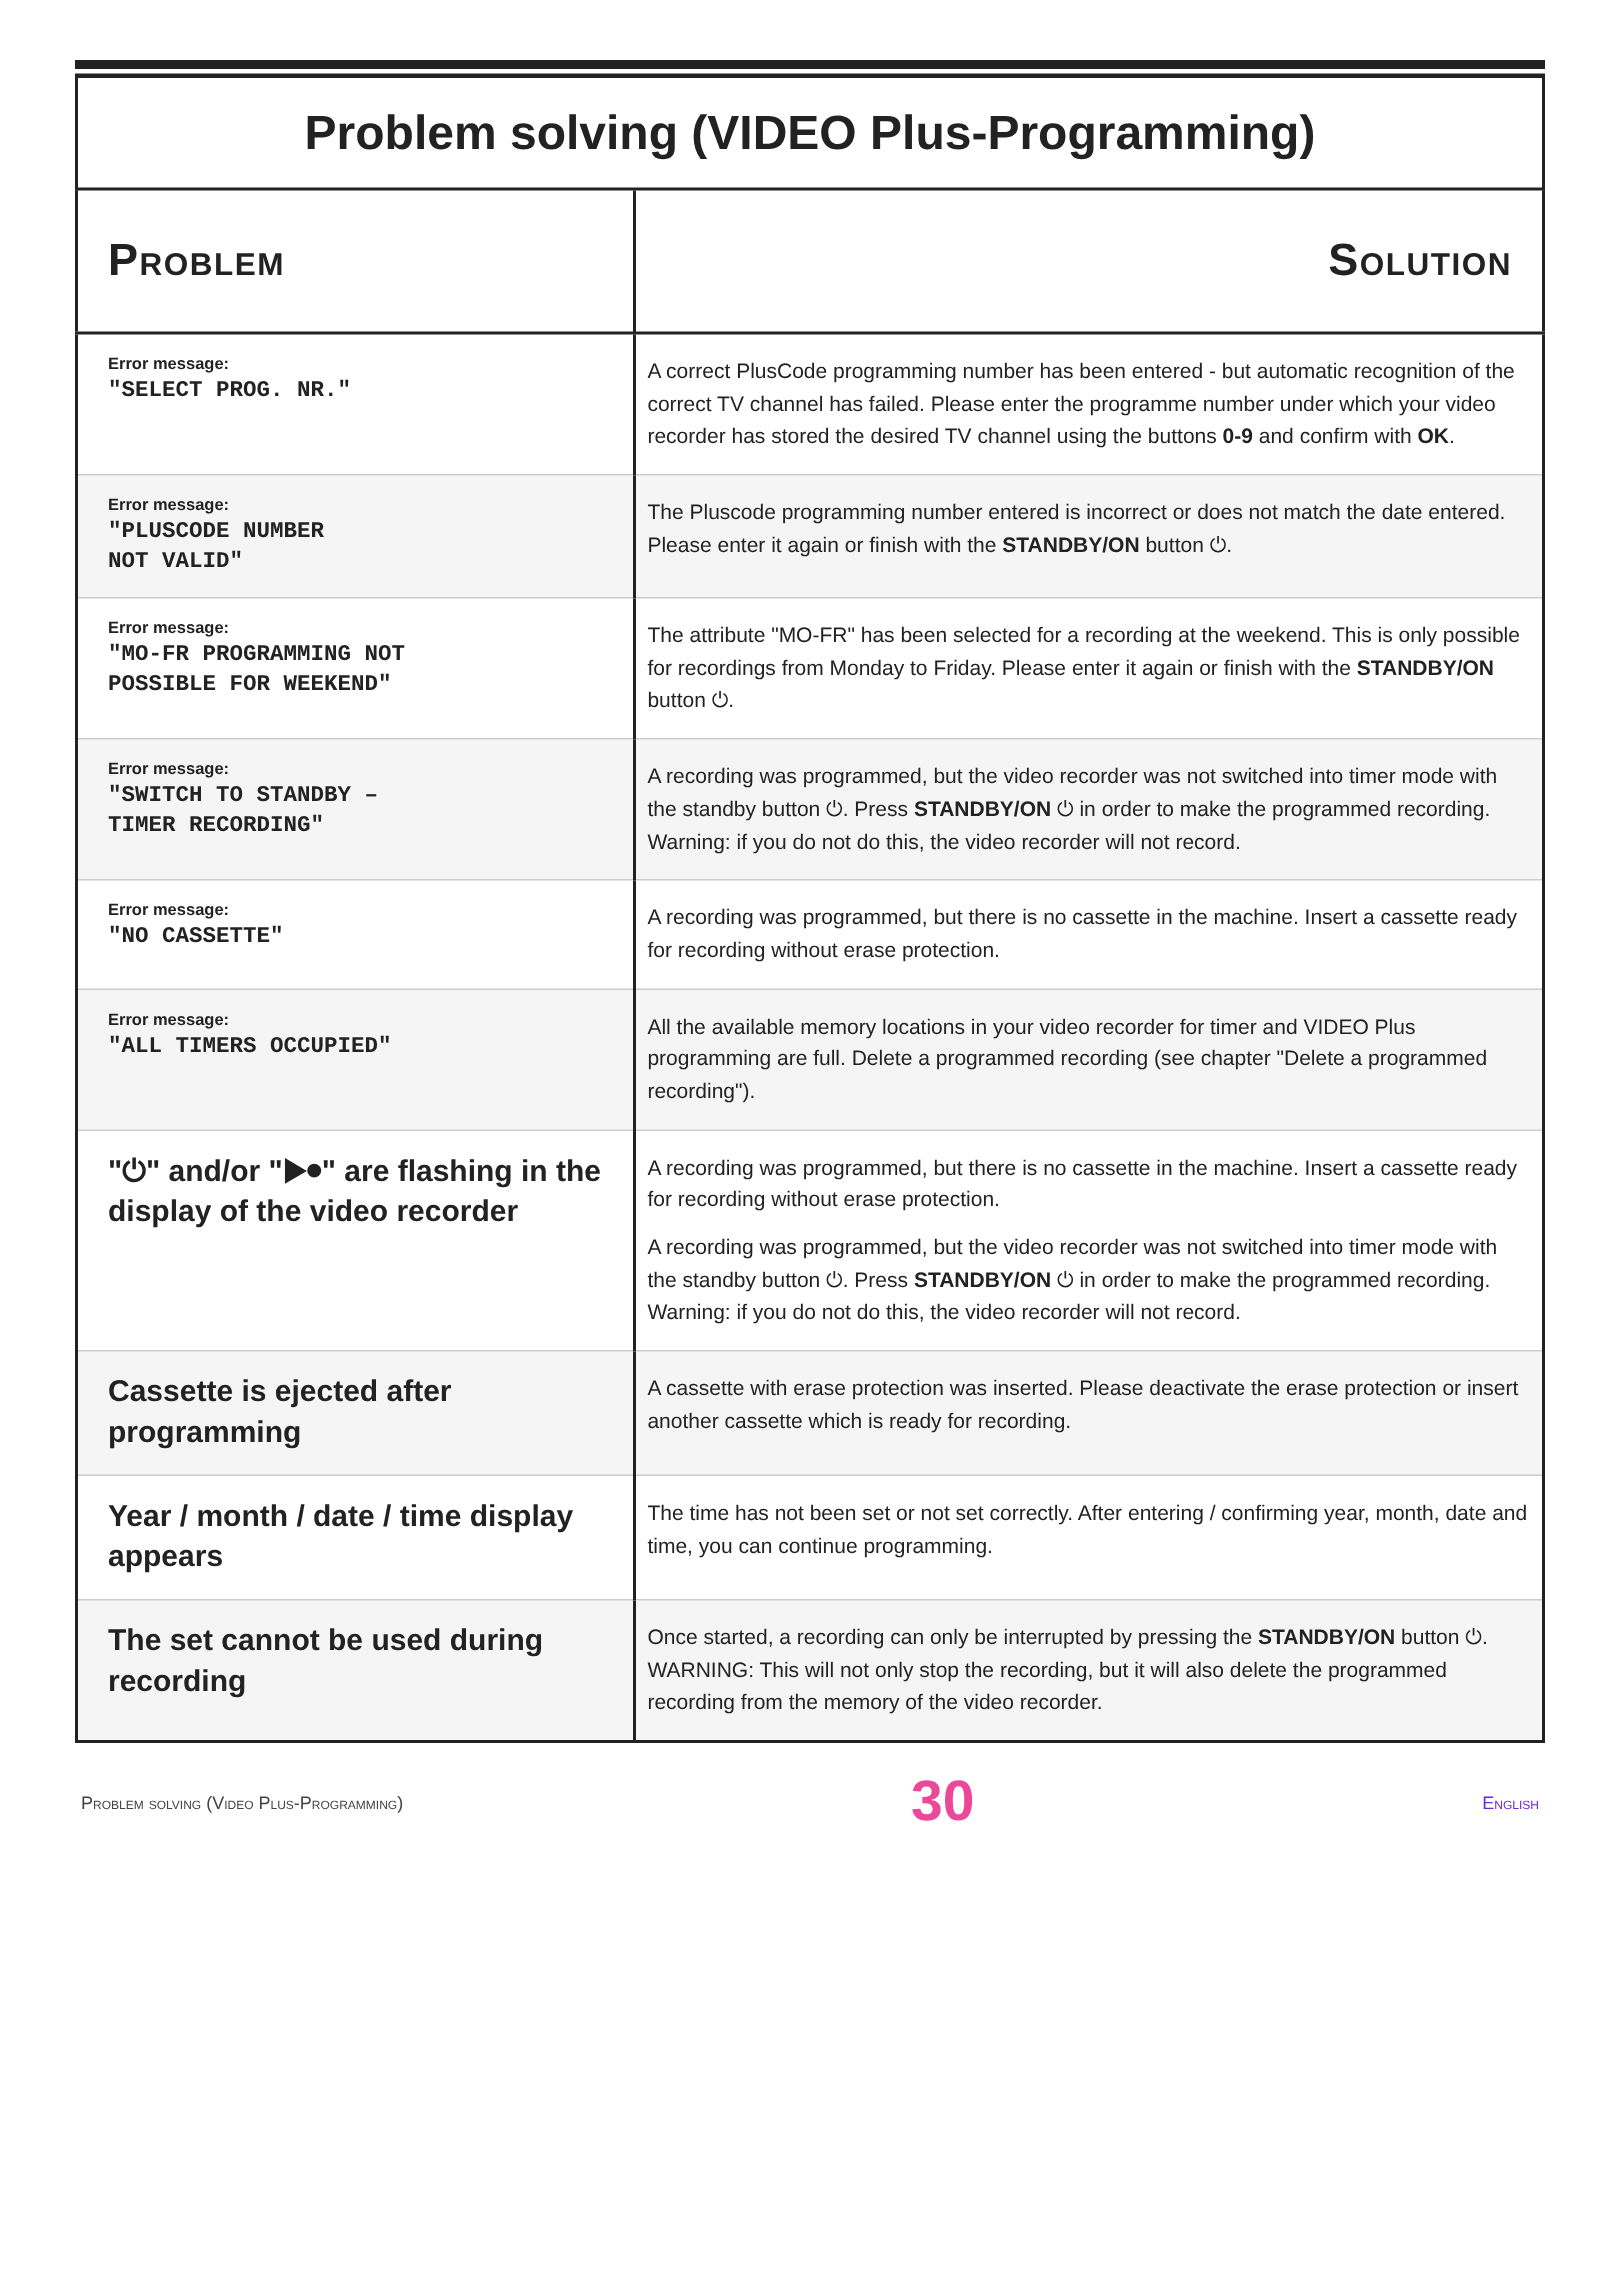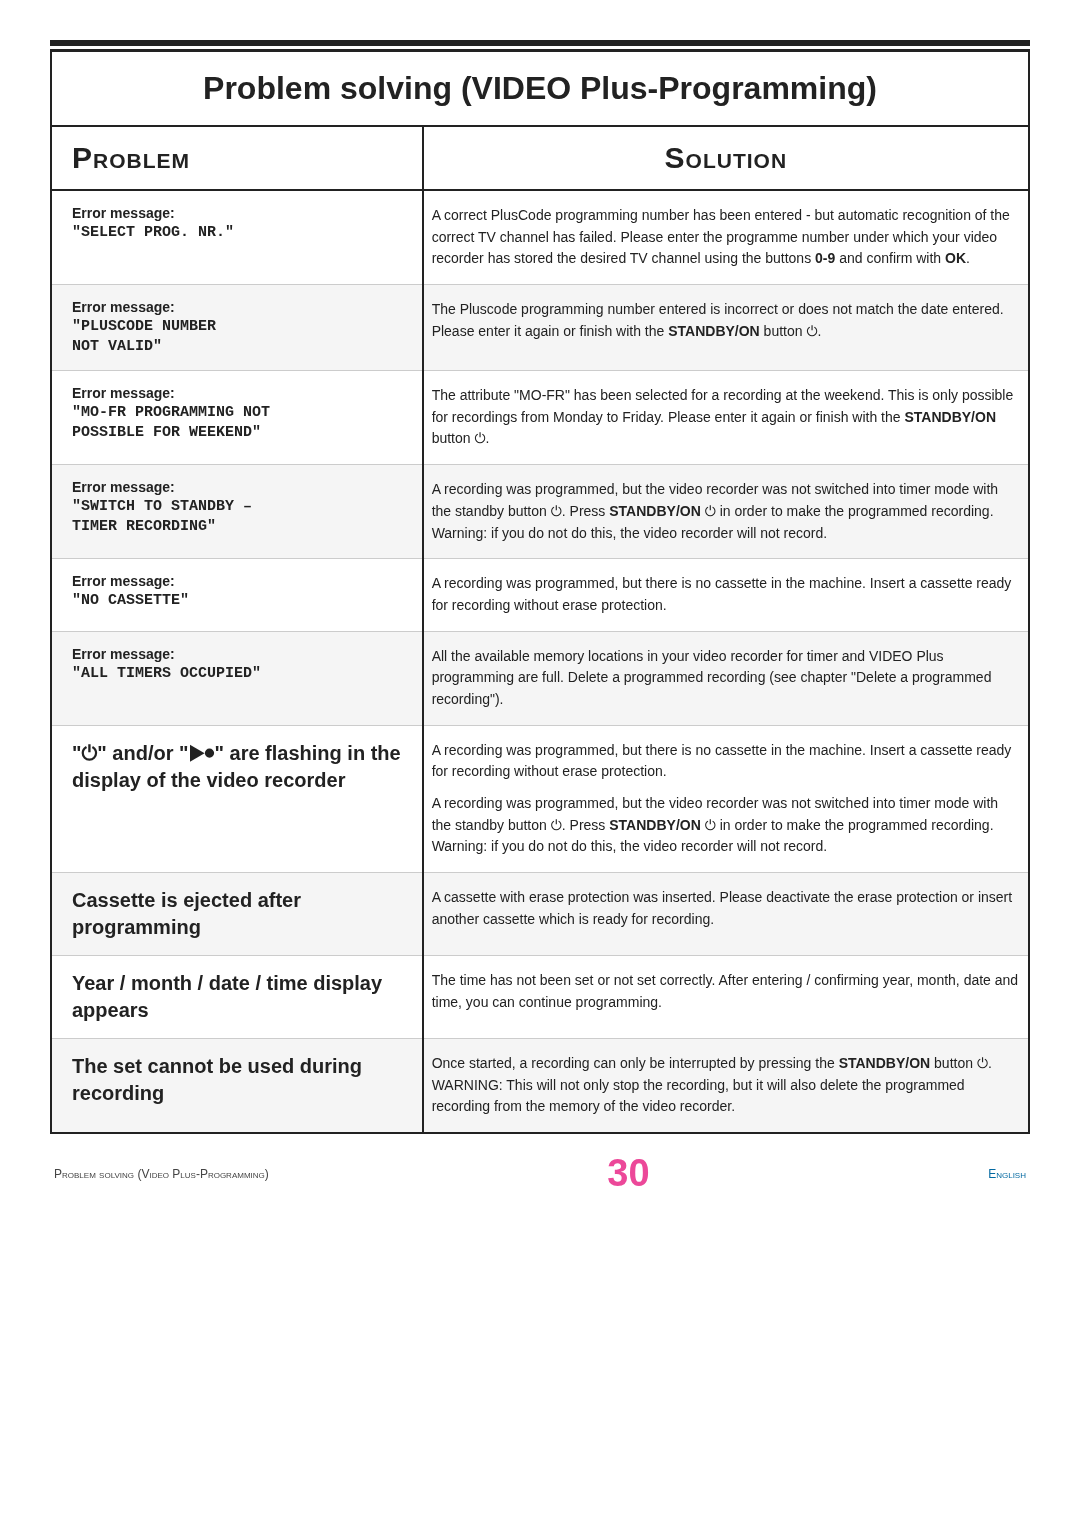--- a/index.html
+++ b/index.html
@@ -49,25 +49,25 @@
       font-size: 30px;
       font-variant: small-caps;
       font-weight: bold;
       text-align: left;
       border-right: 2px solid #222;
       letter-spacing: 1px;
     }
 
     .header-solution {
       width: 62%;
-      padding: 14px 20px;
+      padding: 30px 20px;
       font-size: 30px;
       font-variant: small-caps;
       font-weight: bold;
-      text-align: center;
+      text-align: right;
       letter-spacing: 1px;
       margin-left: 33px;
     }
 
     .data-row {
       border-bottom: 1px solid #ccc;
     }
 
     .data-row:nth-child(even) {
       background: #f5f5f5;
@@ -86,21 +86,21 @@
 
     .solution-cell {
       width: 62%;
       padding: 14px 8px;
       vertical-align: top;
       font-size: 14px;
       line-height: 1.5;
     }
 
     .error-label {
-      font-size: 14px;
+      font-size: 11px;
       font-weight: bold;
       display: block;
       margin-bottom: 2px;
     }
 
     .error-code {
       font-family: 'Courier New', monospace;
       font-weight: bold;
       font-size: 15px;
       display: block;
@@ -142,21 +142,21 @@
 
     .footer-center {
       font-size: 38px;
       font-weight: bold;
       color: #ec4899;
     }
 
     .footer-right {
       font-size: 12px;
       font-variant: small-caps;
-      color: #0369a1;
+      color: #6d28d9;
     }
   </style>
 </head>
 <body>
 
 <div class="top-border"></div>
 
 <div class="page-title">Problem solving (VIDEO Plus-Programming)</div>
 
 <table class="main-table">

